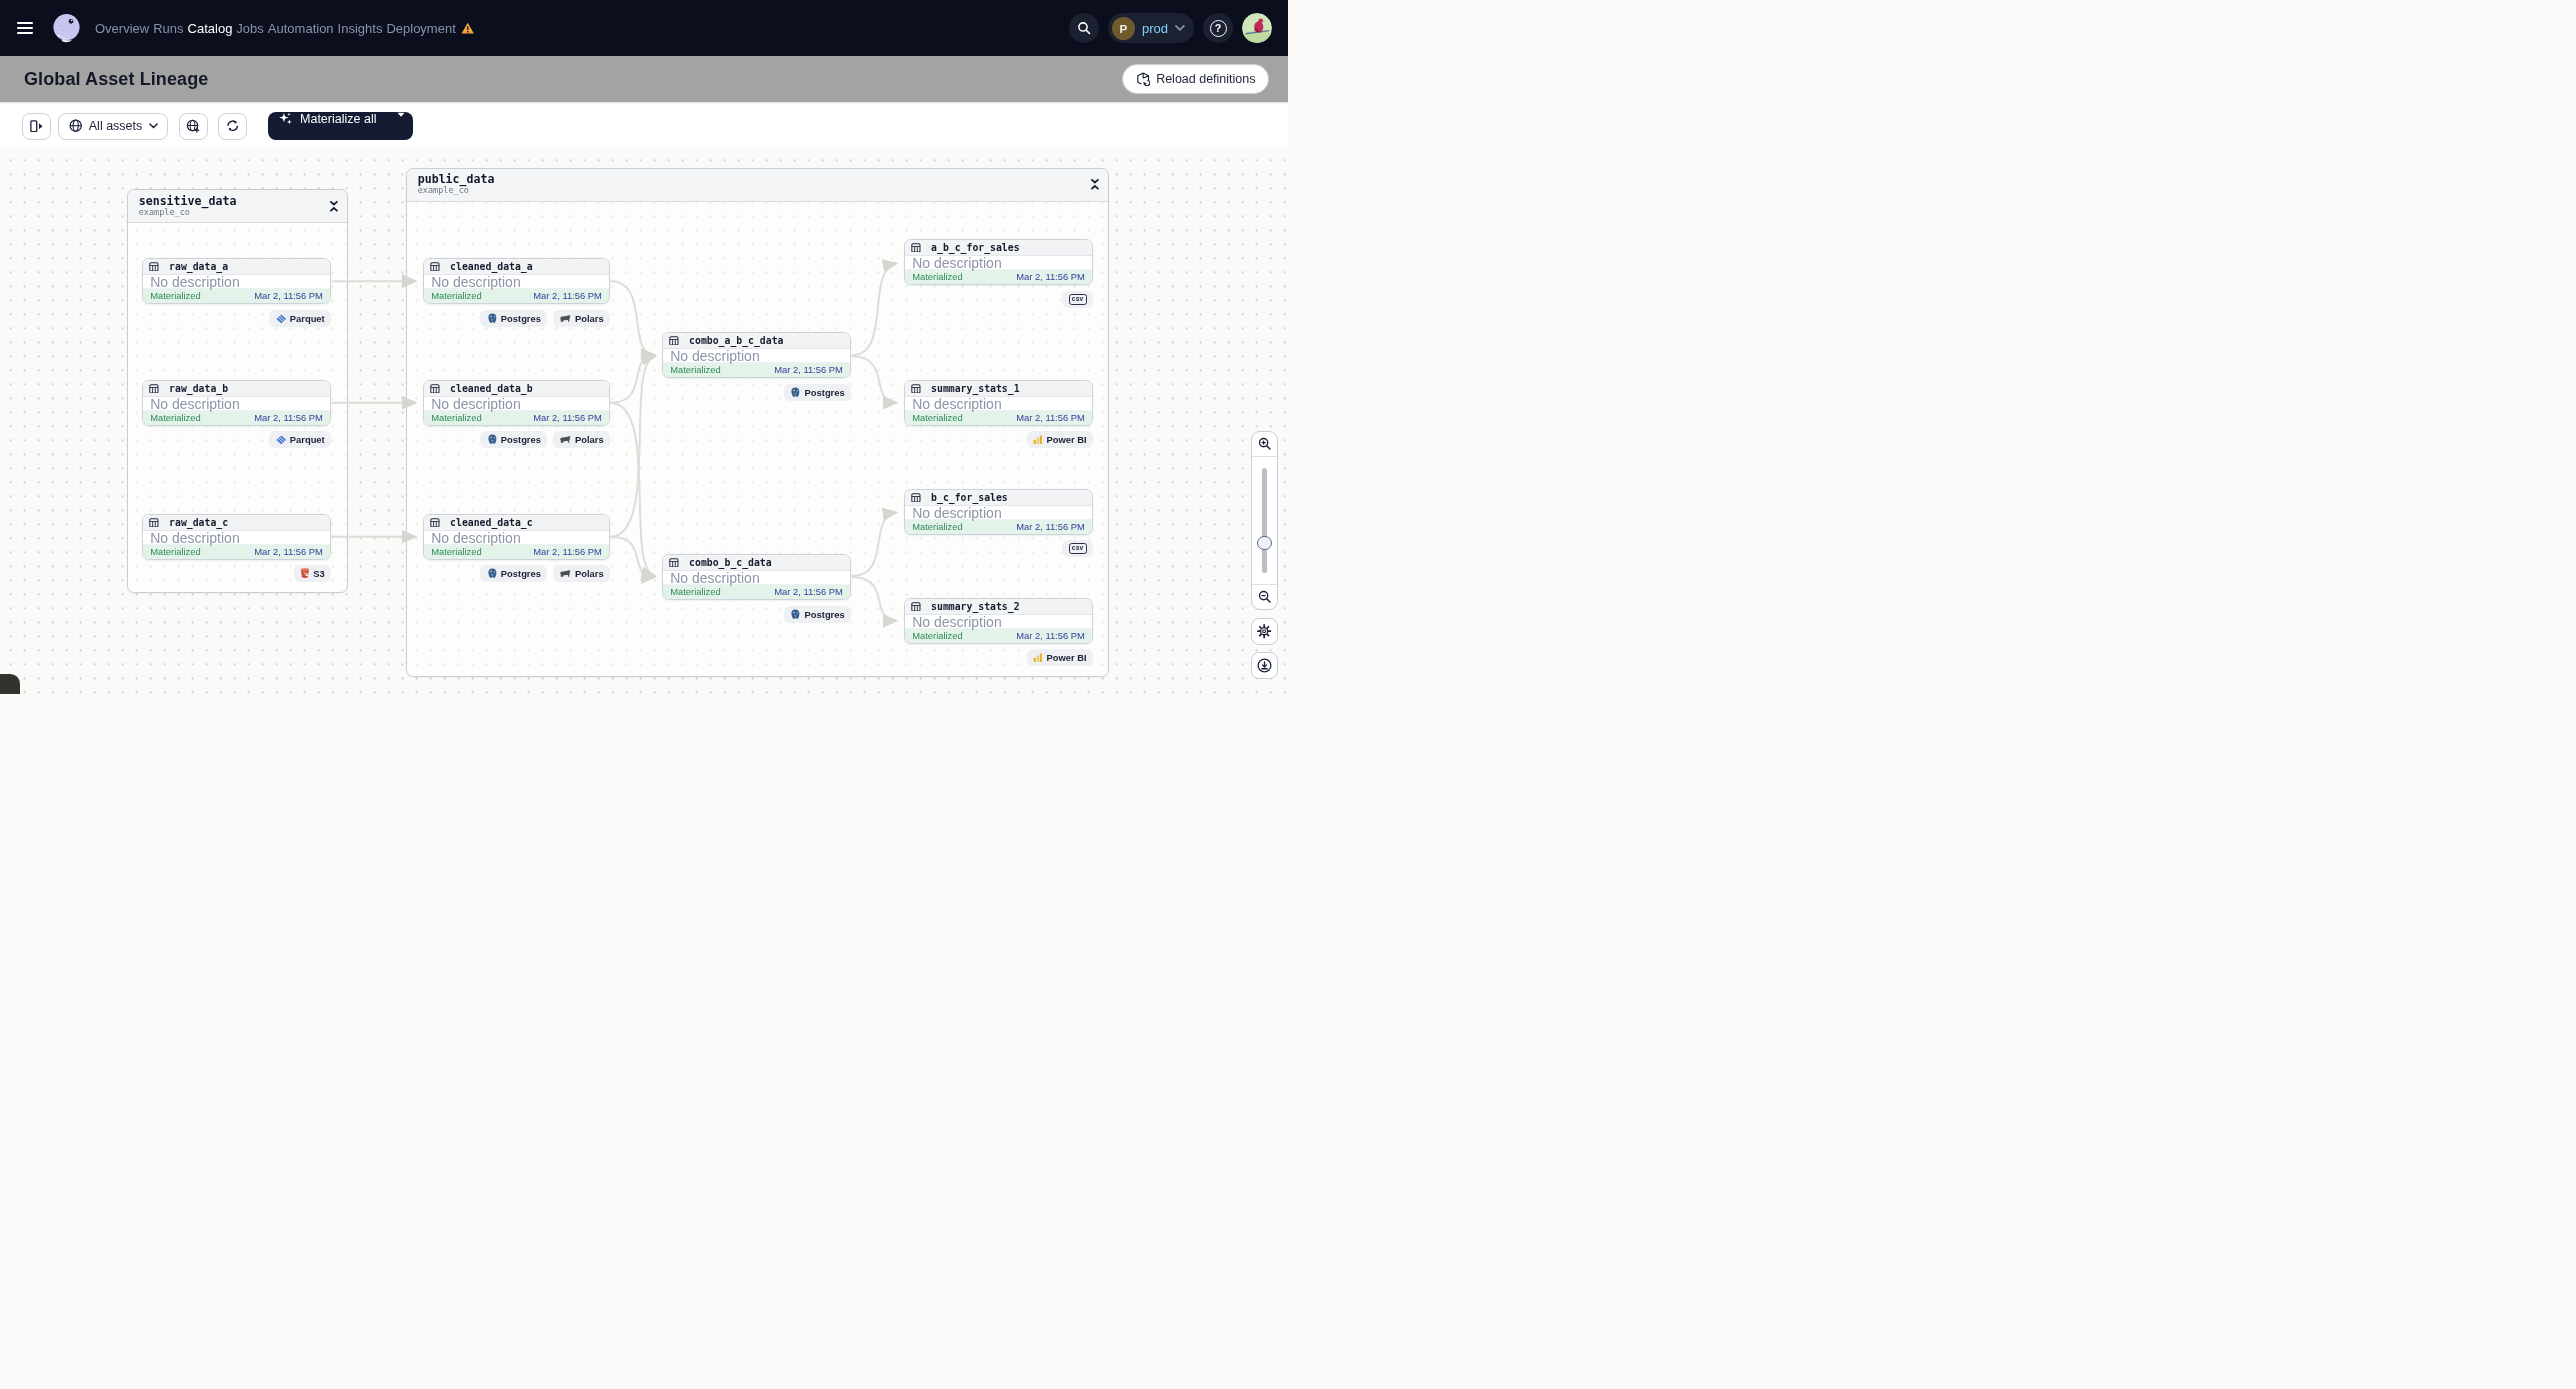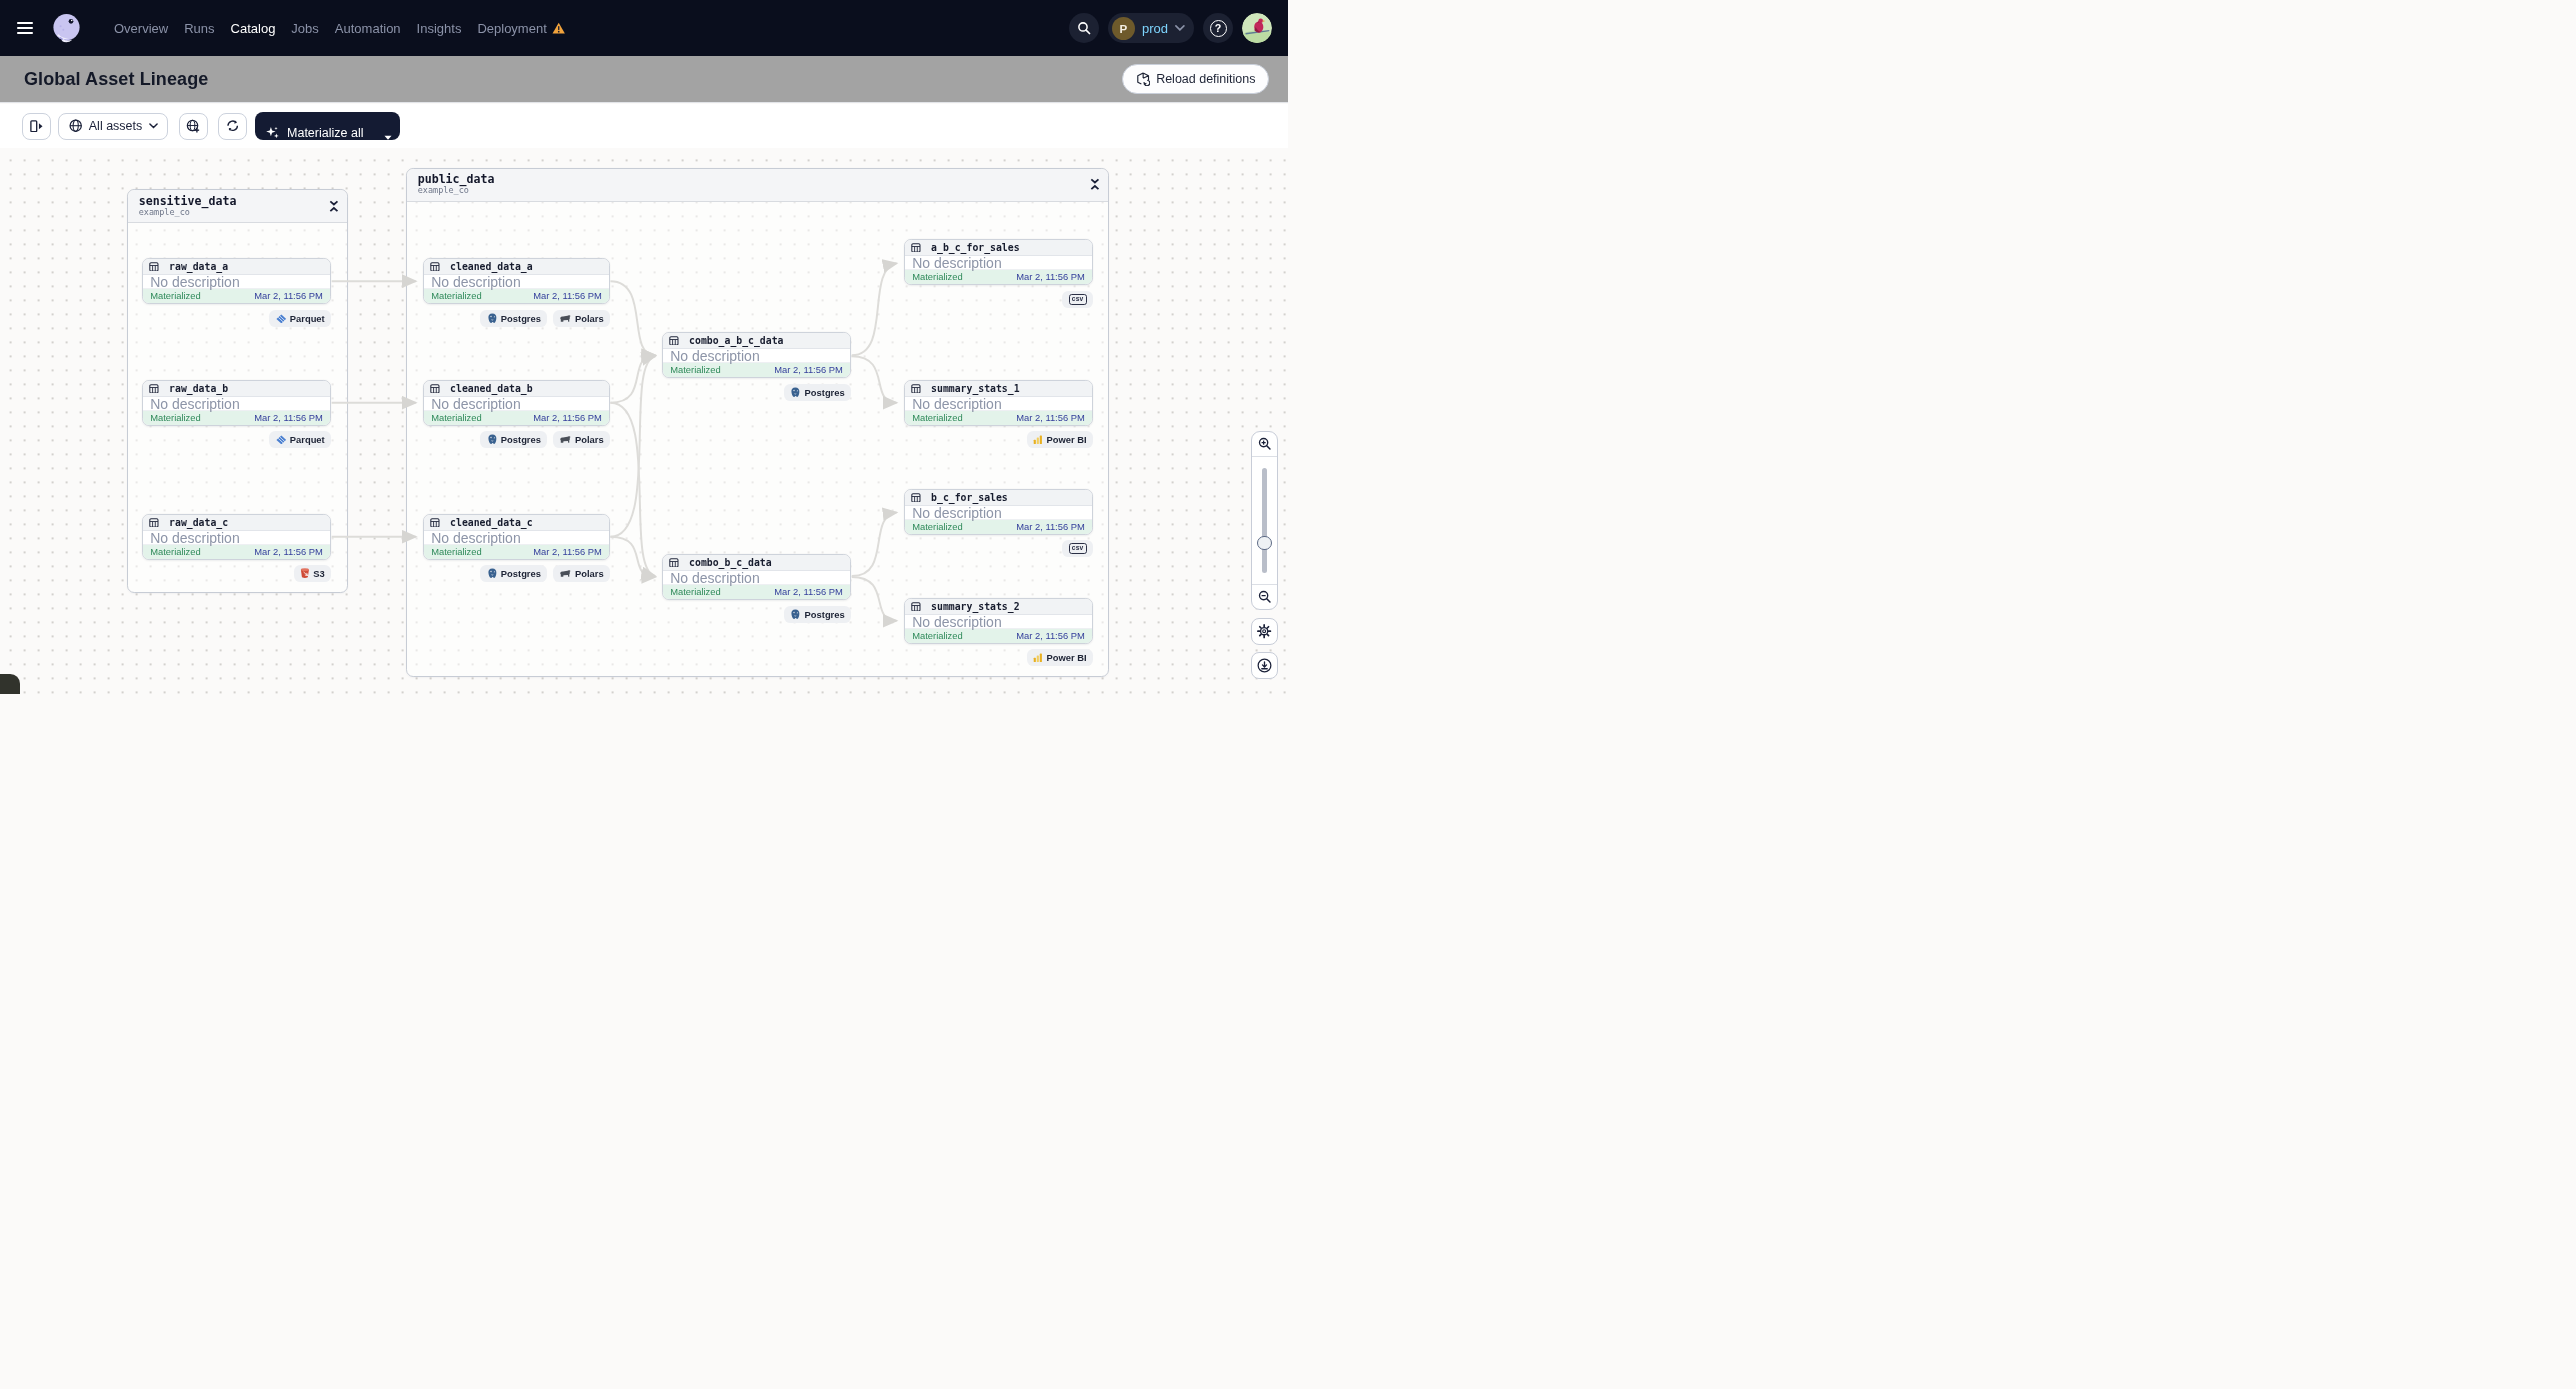--- a/index.html
+++ b/index.html
@@ -7,21 +7,21 @@
     font-family:"Liberation Sans",sans-serif;-webkit-font-smoothing:antialiased}
   .mono{font-family:"DejaVu Sans Mono",monospace}
 
   
   .nav{position:absolute;left:0;top:0;width:1288px;height:56px;background:#0a0e1d;
     display:flex;align-items:center}
   .hamburger{width:16px;height:12.5px;margin-left:17px;display:flex;flex-direction:column;
     justify-content:space-between;cursor:pointer}
   .hamburger span{display:block;height:2.1px;background:#fff;border-radius:0.9px}
   .logo{width:37px;height:37px;margin-left:15px}
-  .menu{display:flex;gap:16px;margin-left:29px;align-items:center}
+  .menu{display:flex;gap:4px;margin-left:10px;align-items:center}
   .menu .mi{font-size:13px;color:#8b92a8;cursor:pointer;white-space:nowrap}
   .menu .mi.active{color:#fff;font-weight:500}
   .mi-dep{display:flex;align-items:center;gap:5.4px}
   .nav-right{margin-left:auto;display:flex;align-items:center;gap:9px;margin-right:16px}
   .nav-circle{width:30px;height:30px;border-radius:50%;background:#1c2132;display:flex;
     align-items:center;justify-content:center;cursor:pointer}
   .prod-pill{height:30px;border-radius:15px;background:#1c2132;display:flex;align-items:center;
     gap:7.2px;padding:3.6px 9px 3.6px 3.6px;cursor:pointer}
   .prod-avatar{width:23px;height:23px;border-radius:50%;background:#6e5a2b;color:#f4efe2;
     font-size:11.6px;font-weight:700;display:flex;align-items:center;justify-content:center}
@@ -44,22 +44,22 @@
   .tb-btn{height:27px;border:0.9px solid #ccd2dd;border-radius:8px;background:#fff;
     display:flex;align-items:center;justify-content:center;cursor:pointer}
   .sq{width:29px}
   .filter-btn{margin-left:22.3px}
   .assets-btn{margin-left:7px;gap:6.3px;padding:0 9.8px;font-size:12.5px;color:#1a2038}
   .searchbox{margin-left:12.5px;width:845px;height:27px;border:0.9px solid #ccd2dd;border-radius:8px;
     background:#fff;display:flex;align-items:center;padding:0 9px;gap:6.3px}
   .q-prefix{font-size:11.2px;color:#8b93a7}
   .q-value{font-size:11.2px;color:#3c3f9e}
   .searchbox .spacer{flex:1}
-  .mat-btn{margin-left:8px;height:28px;border-radius:8px;background:#141b33;display:flex;
-    align-items:flex-end;color:#fff;cursor:pointer;overflow:hidden}
+  .mat-btn{margin-left:21px;height:28px;border-radius:8px;background:#141b33;display:flex;
+    align-items:flex-start;color:#fff;cursor:pointer;overflow:hidden}
   .mat-main{display:flex;align-items:center;gap:7.2px;padding:0 11.6px;font-size:12.5px}
   .mat-div{width:0.9px;background:#3a415a}
   .mat-caret{width:24px;display:flex;align-items:center;justify-content:center}
 
   
   .canvas{position:absolute;left:0;top:148px;width:1288px;height:546px;background:#fbfaf9;
     background-image:radial-gradient(circle,#d3d1ce 1px,transparent 1.3px);
     background-size:14px 14px;background-position:3.6px 5.4px}
   .edges{position:absolute;left:0;top:0;width:1288px;height:546px;pointer-events:none}
 

